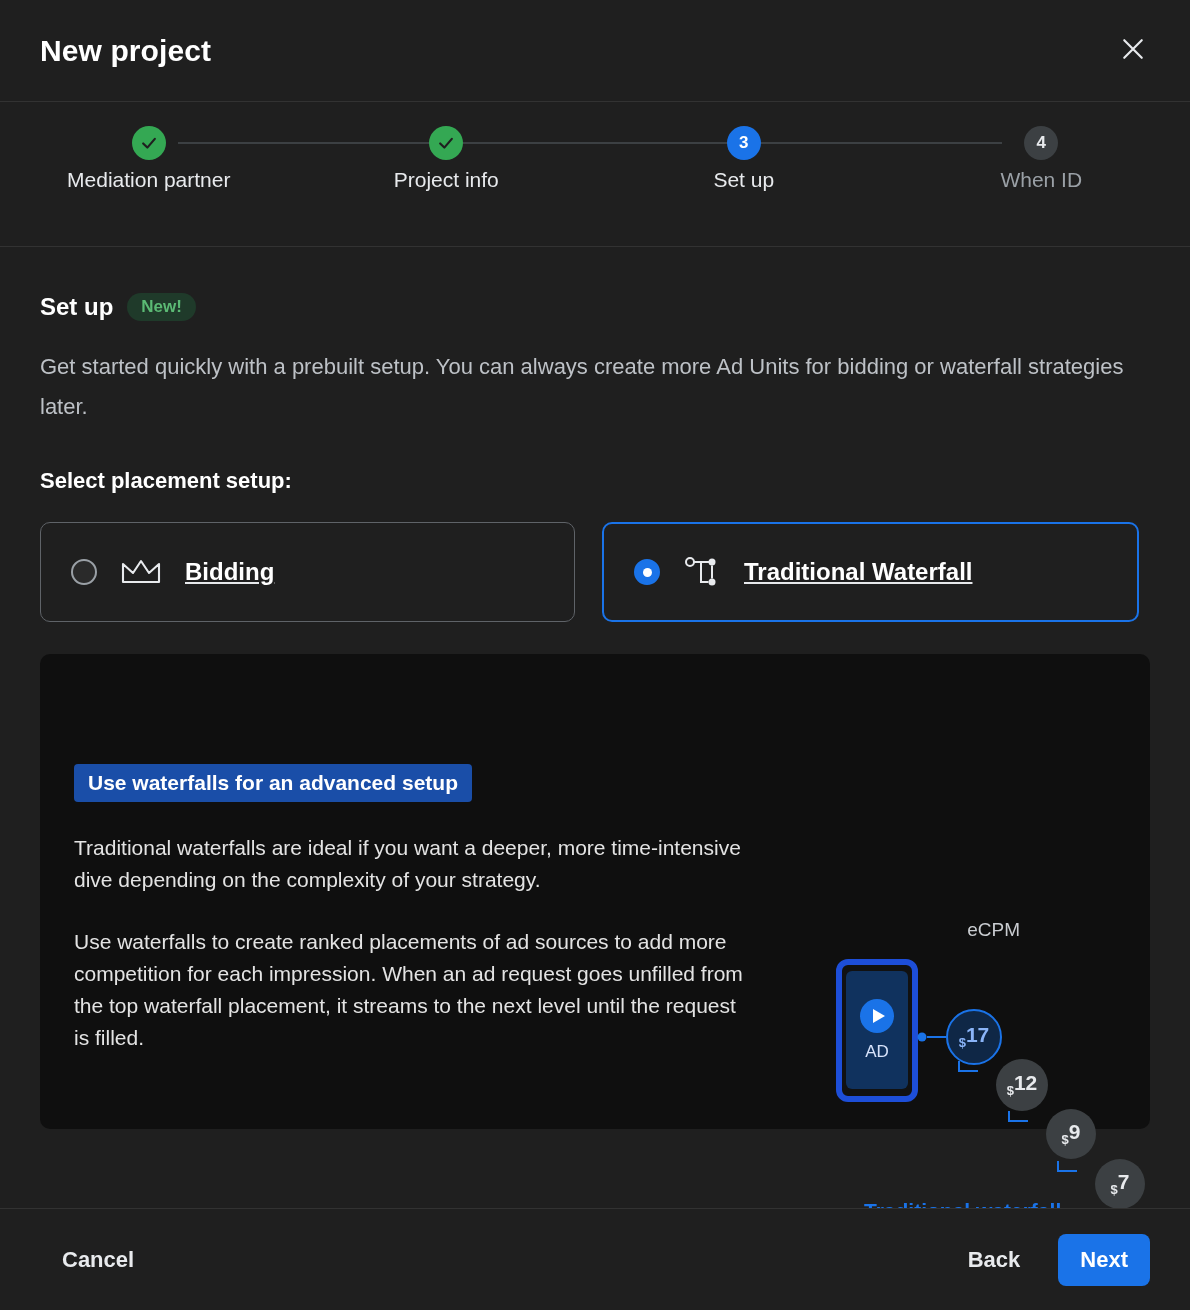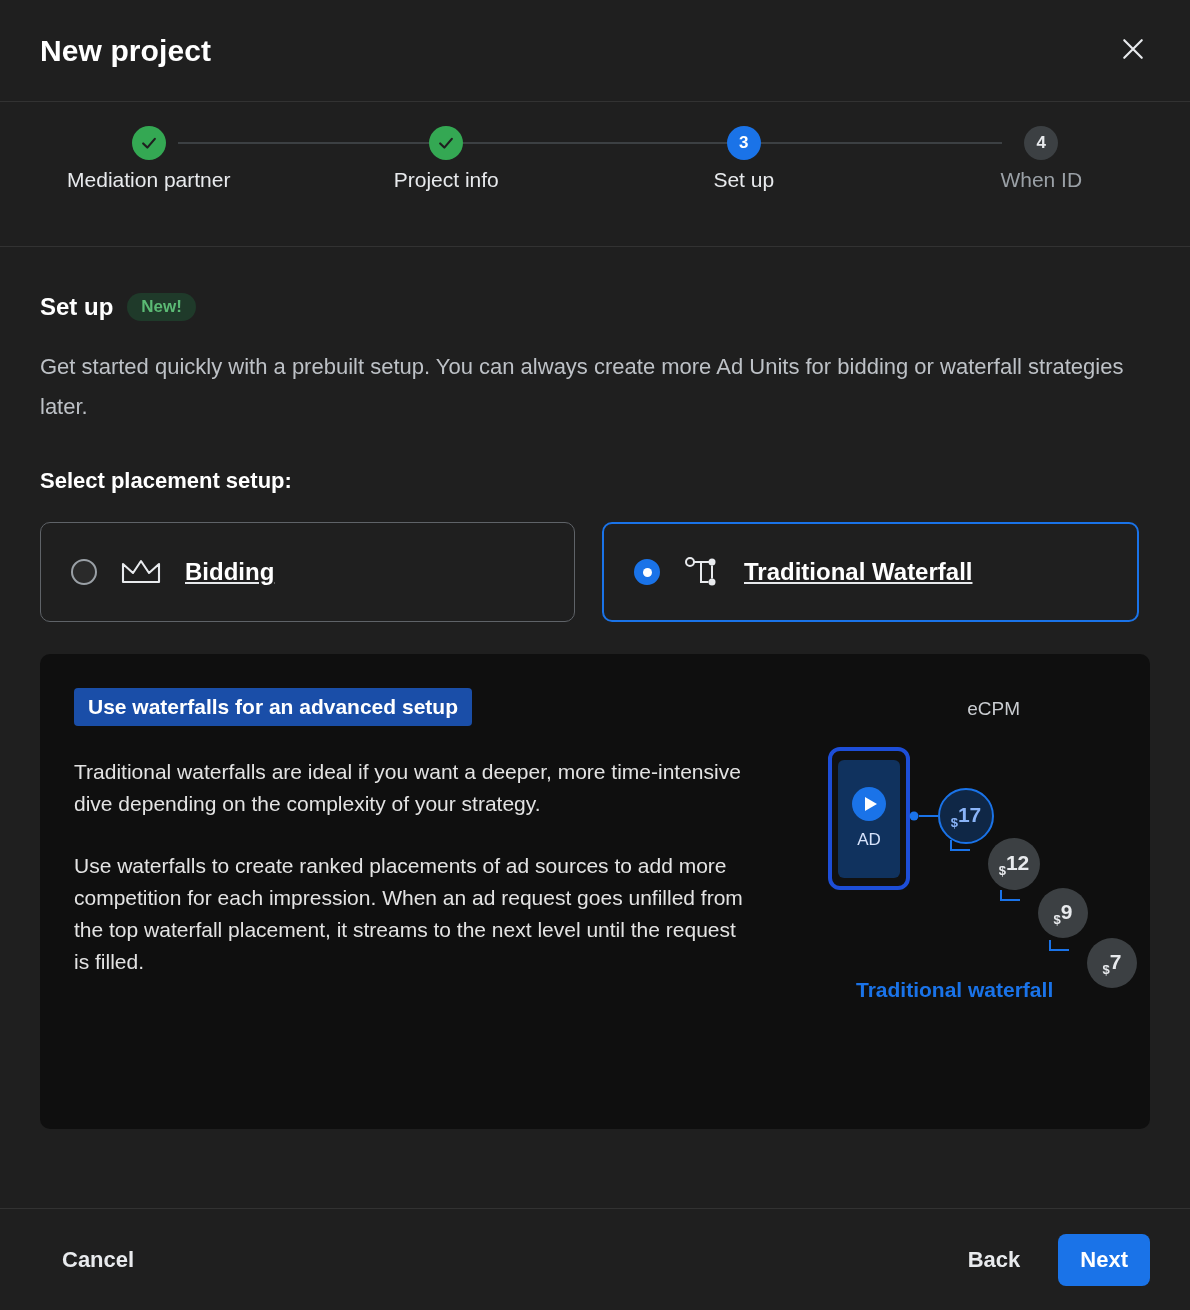--- a/index.html
+++ b/index.html
@@ -195,21 +195,22 @@
   }
 
   
   .info-panel {
     margin-top: 32px;
     background: #0f0f0f;
     border-radius: 10px;
     height: 475px;
     padding: 34px 34px 0 34px;
     display: flex;
-    gap: 14px;
+    gap: 22px;
+    align-items: center;
   }
   .info-left { width: 700px; }
   .info-chip {
     display: inline-block;
     background: #1a4ea8;
     color: #ffffff;
     font-size: 21px;
     font-weight: bold;
     padding: 7px 14px;
     border-radius: 4px;
@@ -228,25 +229,25 @@
   .ecpm-label {
     position: absolute;
     top: 10px;
     right: 96px;
     font-size: 19px;
     color: #c9ccd0;
   }
   .phone {
     position: absolute;
     left: 40px;
-    top: 59px;
+    top: 50px;
     width: 82px;
     height: 143px;
     border-radius: 12px;
-    border: 4px solid #1d4ed8;
+    border: 6px solid #1d4ed8;
     background: #111;
     display: flex;
     align-items: center;
     justify-content: center;
   }
   .phone-screen {
     width: 62px;
     height: 118px;
     border-radius: 6px;
     background: #10325e;

